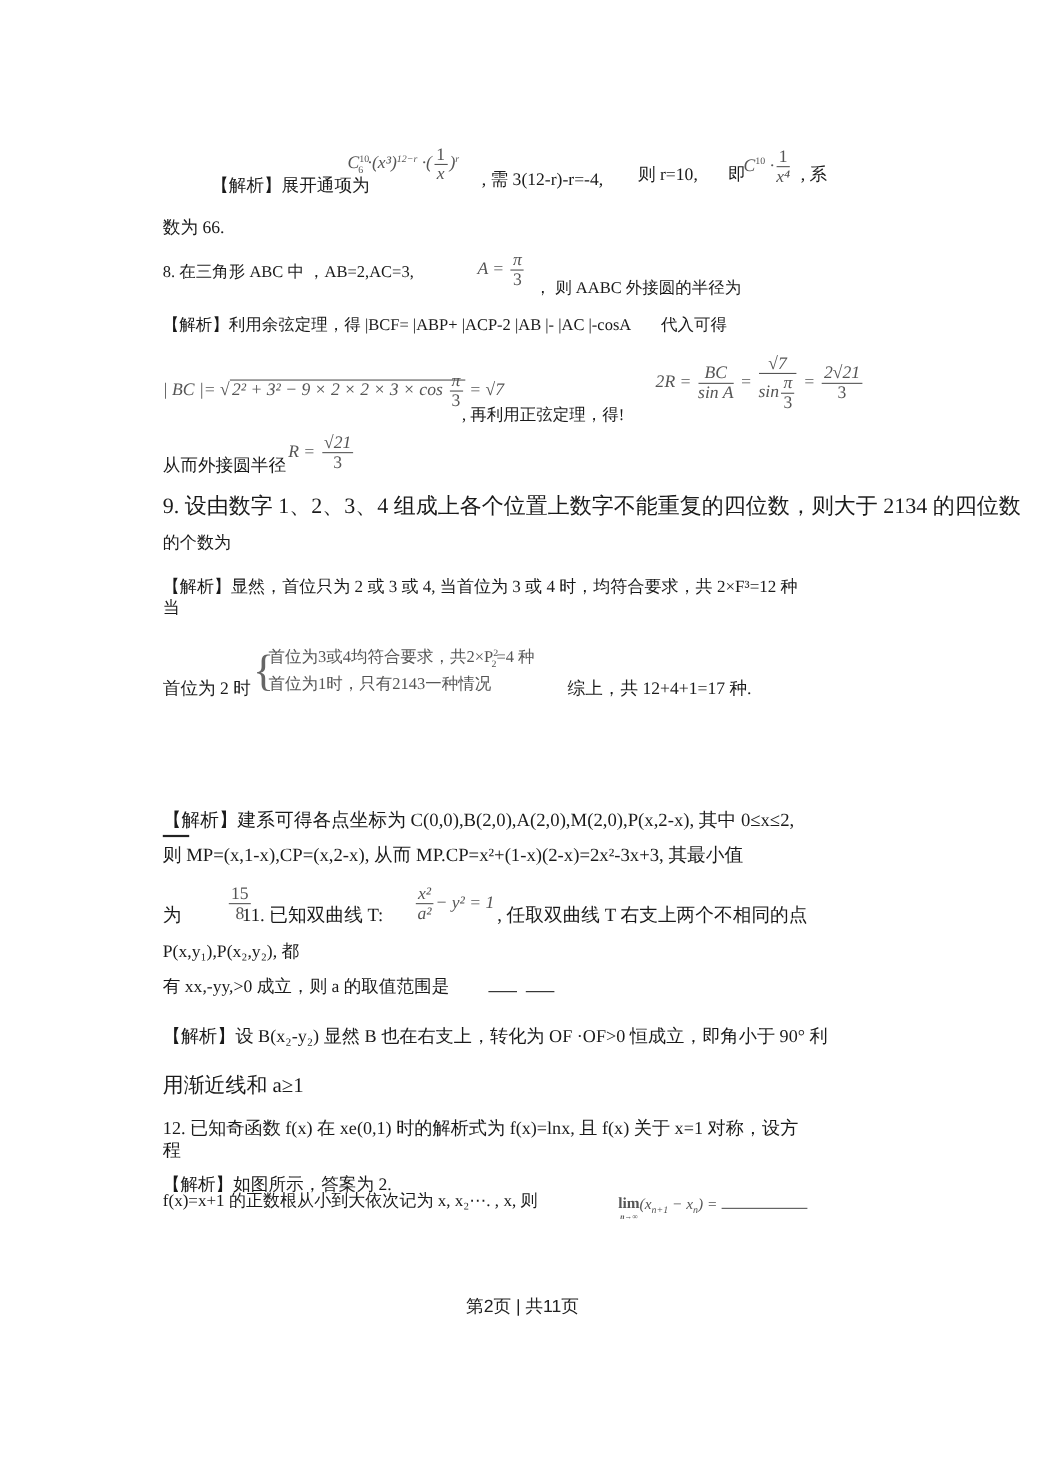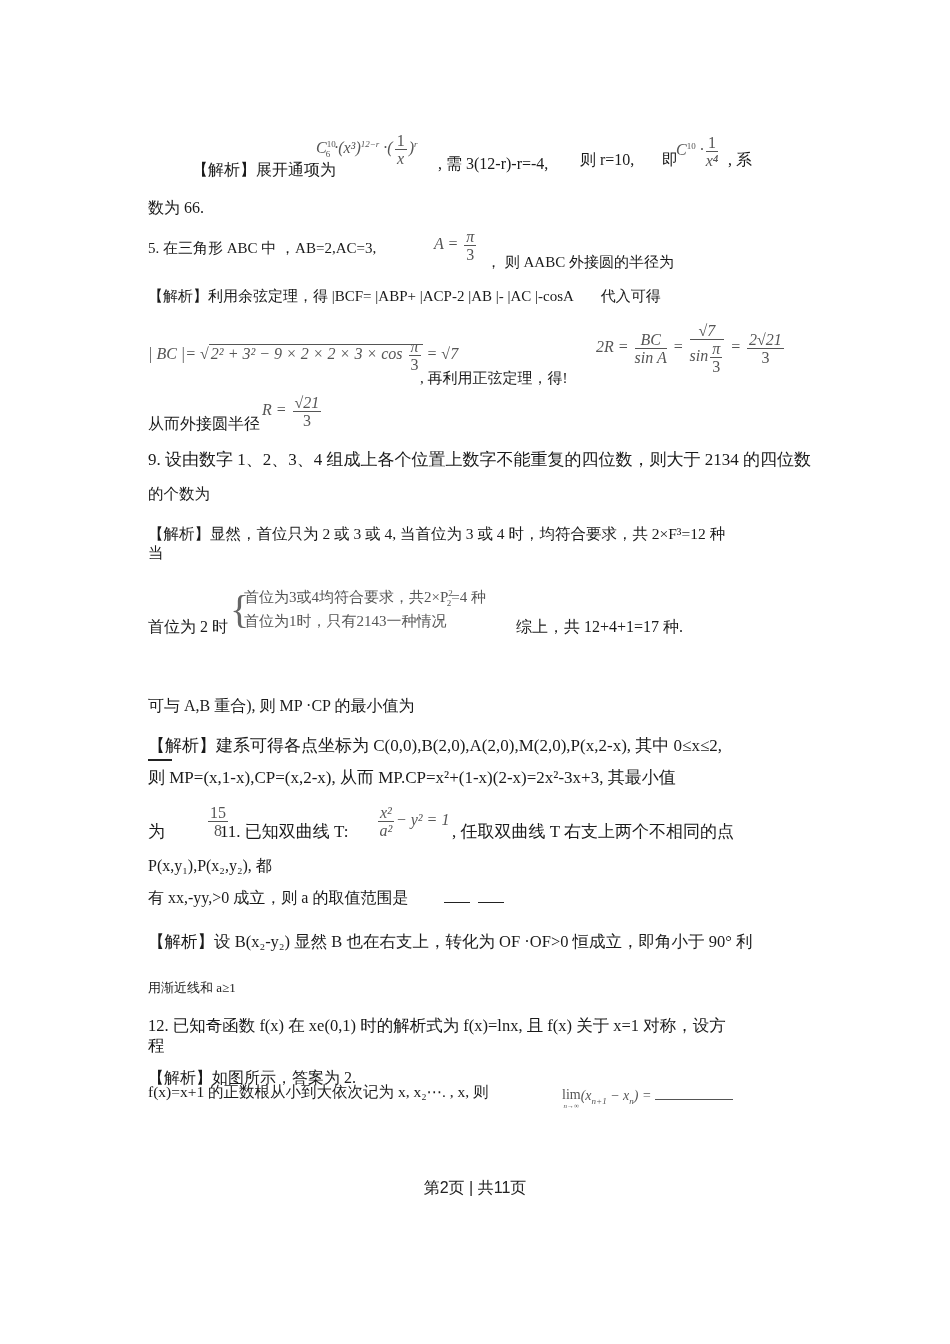--- a/index.html
+++ b/index.html
@@ -48,21 +48,21 @@
     ·<span class="frac"><span class="n up">1</span><span class="d">x⁴</span></span>
   </div>
   <div class="ln" style="top:150px; left:728px;">
     <span>, 系</span>
   </div>
   <div class="ln" style="top:198px;">
     <span>数为 66.</span>
   </div>
 
   <div class="ln" style="top:238px; font-size:15px;">
-    <span>5. 在三角形 ABC 中 ，AB=2,AC=3,</span>
+    <span>8. 在三角形 ABC 中 ，AB=2,AC=3,</span>
   </div>
   <div class="mathimg" style="left:434px; top:228px;">
     <span>A =</span>
     <span class="frac"><span class="n">π</span><span class="d up">3</span></span>
   </div>
   <div class="ln" style="top:252px; left:486px; font-size:15px;text-align:right;">
     <span>， 则 AABC 外接圆的半径为</span>
   </div>
   <div class="ln" style="top:286px; font-size:15px;">
     <span>【解析】利用余弦定理，得 |BCF= |ABP+ |ACP-2 |AB |- |AC |-cosA</span>
@@ -84,21 +84,21 @@
     <span class="frac"><span class="n">2√21</span><span class="d up">3</span></span>
   </div>
   <div class="ln" style="top:414px;">
     <span>从而外接圆半径</span>
   </div>
   <div class="mathimg" style="left:262px; top:394px;">
     <span>R =</span>
     <span class="frac"><span class="n">√21</span><span class="d up">3</span></span>
   </div>
 
-  <div class="ln" style="top:450px; font-size:17px;">
+  <div class="ln" style="top:450px; font-size:20px;">
     <span>9. 设由数字 1、2、3、4 组成上各个位置上数字不能重复的四位数，则大于 2134 的四位数</span>
   </div>
   <div class="ln" style="top:484px; font-size:15.5px;">
     <span>的个数为</span>
   </div>
   <div class="ln" style="top:524px; font-size:15.5px;">
     <span>【解析】显然，首位只为 2 或 3 或 4, 当首位为 3 或 4 时，均符合要求，共 2×F³=12 种</span>
   </div>
   <div class="ln" style="top:543px; font-size:15.5px;">
     <span>当</span>
@@ -110,23 +110,20 @@
   <div class="case" style="left:244px; top:588px;">
     <span>首位为3或4均符合要求，共2×P</span><sup>2</sup><sub style="margin-left:-6px;">2</sub><span>=4 种</span>
   </div>
   <div class="case" style="left:244px; top:612px;">
     <span>首位为1时，只有2143一种情况</span>
   </div>
   <div class="ln" style="top:617px; left:516px;">
     <span>综上，共 12+4+1=17 种.</span>
   </div>
 
-  <div class="ln" style="top:696px;">
-    <span>可与 A,B 重合), 则 MP ·CP 的最小值为</span>
-  </div>
   <div class="ln" style="top:736px; font-size:17px;">
     <span>【解析】建系可得各点坐标为 C(0,0),B(2,0),A(2,0),M(2,0),P(x,2-x),  其中 0≤x≤2,</span>
   </div>
   <div class="underline-mark"></div>
   <div class="ln" style="top:768px; font-size:17px;">
     <span>则     MP=(x,1-x),CP=(x,2-x),    从而 MP.CP=x²+(1-x)(2-x)=2x²-3x+3,       其最小值</span>
   </div>
   <div class="ln" style="top:822px; font-size:17px;">
     <span>为</span>
   </div>
@@ -147,35 +144,35 @@
     <span>P(x,y₁),P(x₂,y₂),      都</span>
   </div>
   <div class="ln" style="top:888px; font-size:16px;">
     <span>有 xx,-yy,&gt;0      成立，则 a 的取值范围是</span>
     <span class="blank" style="width:26px; margin-left:32px;"></span>
     <span class="blank" style="width:26px; margin-left:4px;"></span>
   </div>
   <div class="ln" style="top:932px; font-size:16.5px;">
     <span>【解析】设 B(x₂-y₂)  显然 B 也在右支上，转化为 OF ·OF&gt;0 恒成立，即角小于 90°  利</span>
   </div>
-  <div class="ln" style="top:978px; font-size:13px;">
+  <div class="ln" style="top:978px; font-size:19px;">
     <span>用渐近线和 a≥1</span>
   </div>
 
   <div class="ln" style="top:1016px; font-size:16.5px;">
     <span>12. 已知奇函数 f(x) 在 xe(0,1) 时的解析式为 f(x)=lnx,     且 f(x) 关于 x=1 对称，设方</span>
   </div>
   <div class="ln" style="top:1036px; font-size:16.5px;">
     <span>程</span>
   </div>
   <div class="ln" style="top:1082px; font-size:15.5px;">
     <span>f(x)=x+1 的正数根从小到大依次记为 x, x₂⋯. , x,   则</span>
   </div>
   <div class="mathimg" style="left:562px; top:1088px; font-size:14px;">
-    <span style="display:inline-block; text-align:center; vertical-align:top;"><span class="up" style="display:block; line-height:14px;">lim</span><span style="display:block; font-size:7px; line-height:8px;">n→∞</span></span><span>(x</span><sub>n+1</sub><span> − x</span><sub>n</sub><span>) =</span>
+    <span style="display:inline-block; text-align:center; vertical-align:top;font-weight:bold;"><span class="up" style="display:block; line-height:14px;">lim</span><span style="display:block; font-size:7px; line-height:8px;">n→∞</span></span><span>(x</span><sub>n+1</sub><span> − x</span><sub>n</sub><span>) =</span>
     <span class="blank" style="width:78px; border-bottom:1px solid #555;"></span>
   </div>
   <div class="ln" style="top:1068px; font-size:16px;">
     <span>【解析】如图所示，答案为 2.</span>
   </div>
 
   <div class="footer">第2页 | 共11页</div>
 </div>
 
 </body></html>

